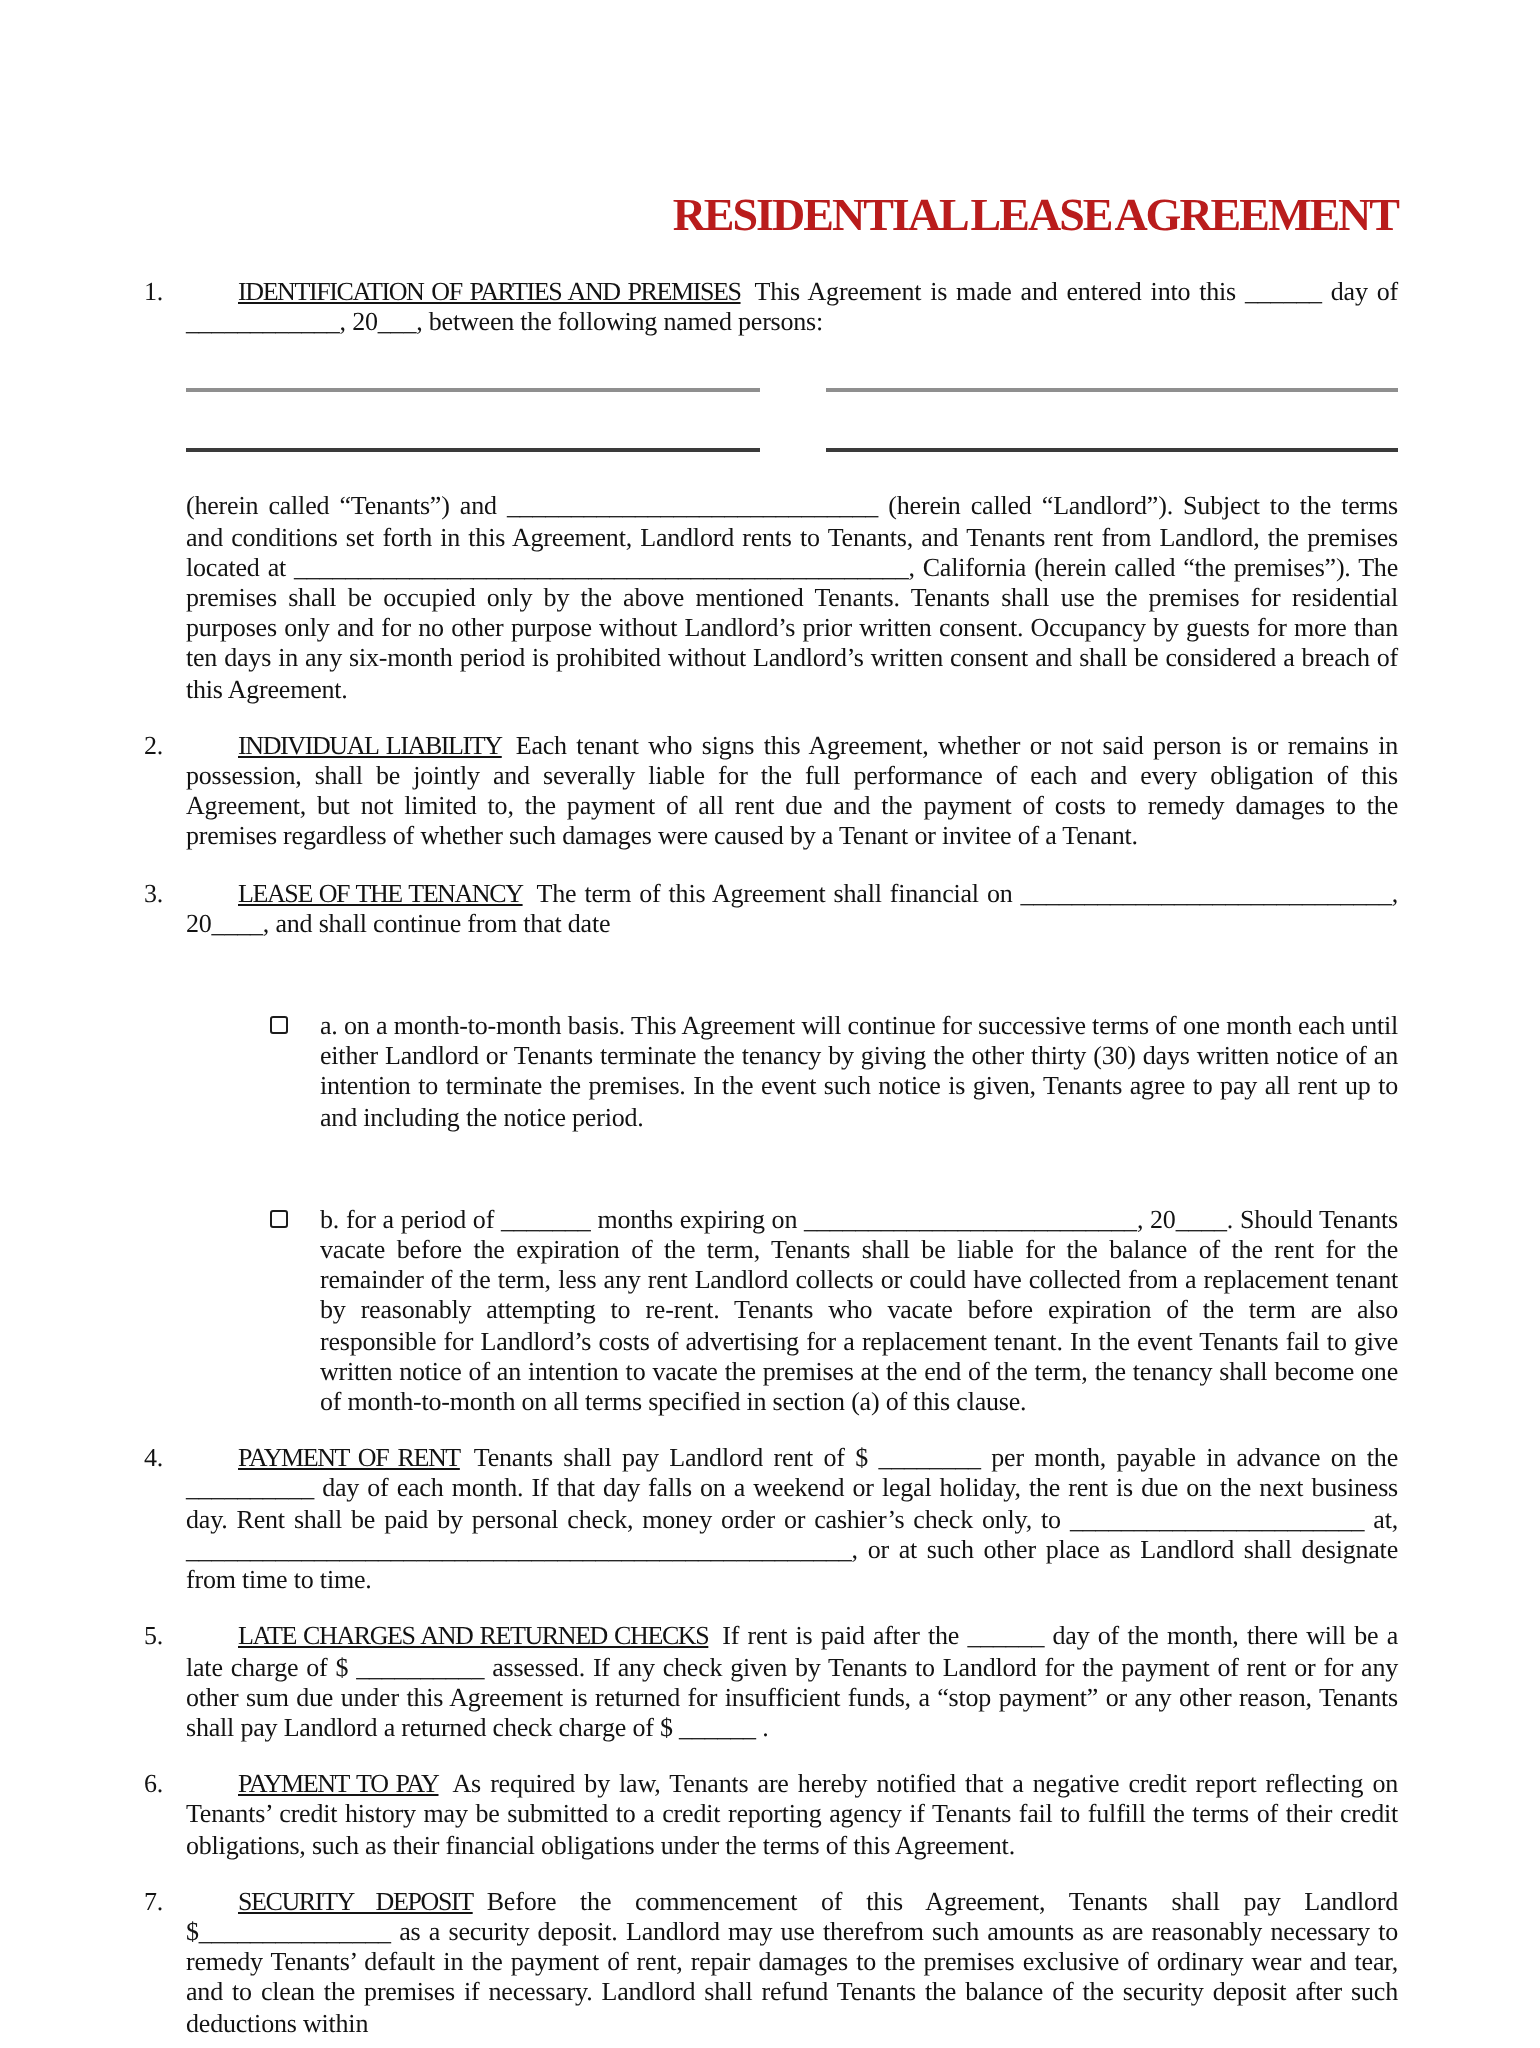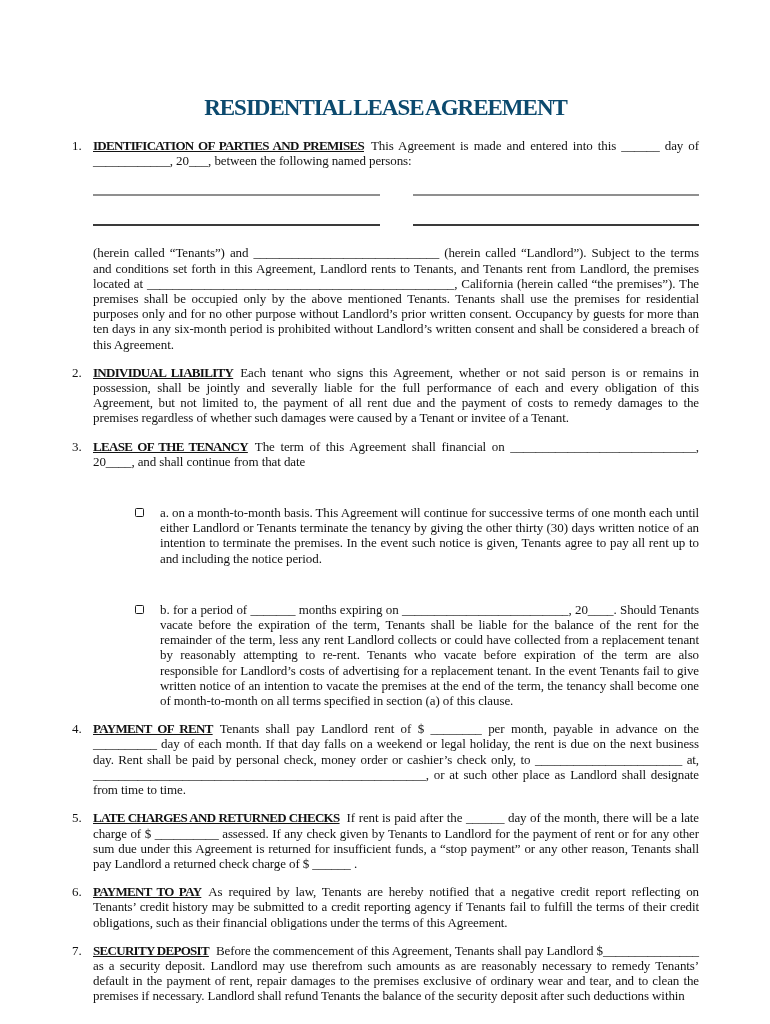--- a/index.html
+++ b/index.html
@@ -16,50 +16,51 @@
     color: #131313;
     font-family: "Liberation Serif", "DejaVu Serif", serif;
     font-size: 13px;
     line-height: 15.2px;
     letter-spacing: -0.1px;
     padding: 94px 71px 0 72px;
     overflow: hidden;
   }
   .doc-title {
     margin: 0 0 17px 0;
-    text-align: center;
+    text-align: right;
     font-size: 23px;
     line-height: 27px;
     font-weight: bold;
     letter-spacing: -1px;
     word-spacing: -2px;
-    color: #0c4a6e;
+    color: #b91c1c;
   }
   .section {
     display: flex;
     margin-bottom: 13px;
   }
   .num {
     flex: 0 0 21px;
     text-align: left;
   }
   .content {
     flex: 1;
     min-width: 0;
   }
   .para {
     margin: 0;
     text-align: justify;
   }
   .heading {
-    font-weight: bold;
+    font-weight: normal;
     text-decoration: underline;
     letter-spacing: -0.7px;
     margin-right: 7px;
     white-space: nowrap;
+    margin-left: 26px;
   }
   .sig-block {
     margin: 26px 0 19px 0;
   }
   .sig-row {
     display: flex;
     gap: 33px;
   }
   .sig-row + .sig-row {
     margin-top: 28px;

